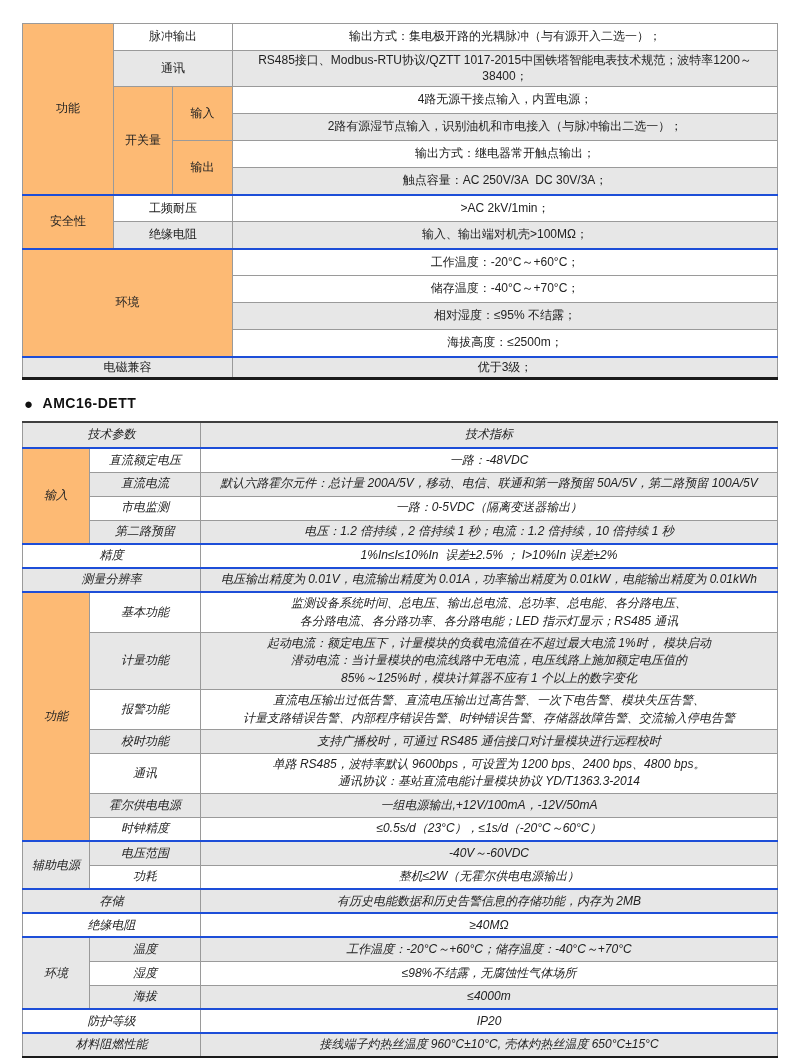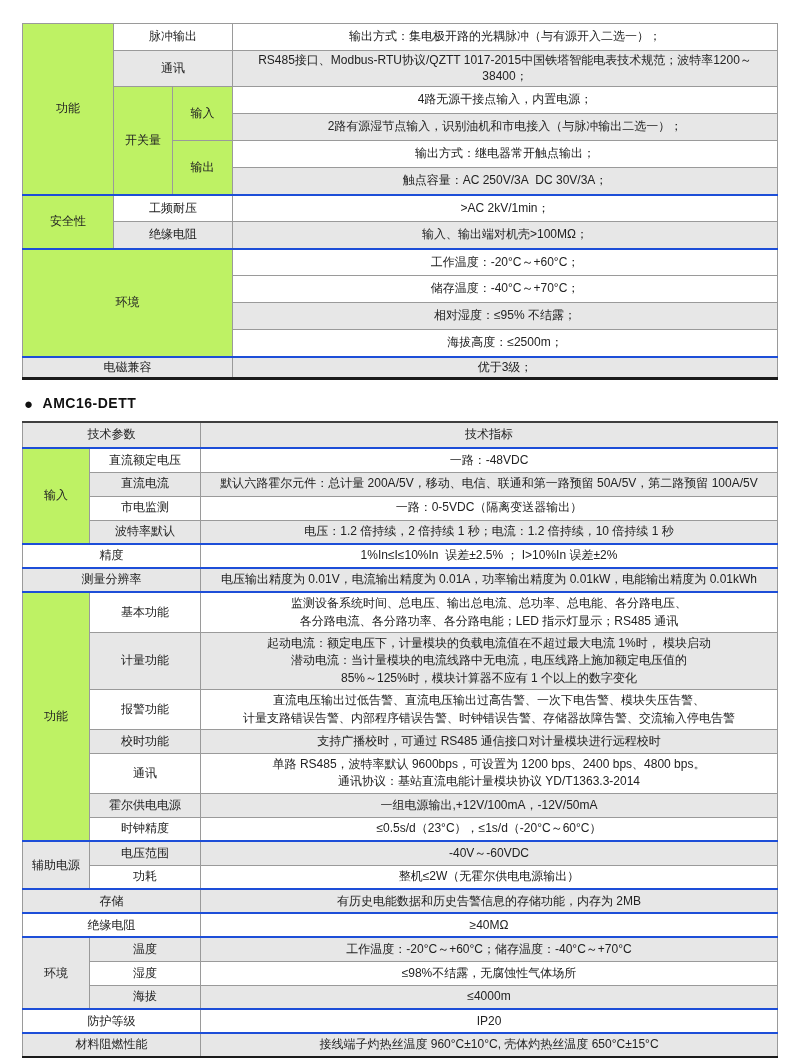--- a/index.html
+++ b/index.html
@@ -15,23 +15,23 @@
     text-align:center; vertical-align:middle; padding:2px 5px;
     box-sizing:border-box; overflow:hidden; line-height:1.3;
   }
   tr { height:27px; }
   .t2 tr { height:24px; }
   .t2 tr.head { height:26px; }
   tr.h2 { height:39px; }
   tr.h3 { height:52px; }
   tr.short { height:21px; }
   tr.stripe td, tr.stripe th { background:#e7e7e7; }
-  td.grp { background:#bef264; }
+  td.grp { background:#fdba74; }
   tr.sep td, tr.sep th { border-top:2px solid #1d4ed8; }
-  .t2 { border-top:2px solid #3f3f3f; }
+  .t2 { border-top:2px solid #3f3f3f;font-style:italic; }
   .pre { white-space:pre-line; line-height:1.45;margin-left:26px; }
   .sec-title {
     display:flex; align-items:center; margin:15px 0 10px 2px;
     font-size:14px; font-weight:bold; color:#111; letter-spacing:.5px;
   }
   .bullet { font-size:15px; margin-right:9px; line-height:1; }
 </style>
 </head>
 <body>
 
@@ -121,21 +121,21 @@
     </tr>
     <tr class="stripe">
       <td>直流电流</td>
       <td>默认六路霍尔元件：总计量 200A/5V，移动、电信、联通和第一路预留 50A/5V，第二路预留 100A/5V</td>
     </tr>
     <tr>
       <td>市电监测</td>
       <td>一路：0-5VDC（隔离变送器输出）</td>
     </tr>
     <tr class="stripe">
-      <td>波特率默认</td>
+      <td>第二路预留</td>
       <td>电压：1.2 倍持续，2 倍持续 1 秒；电流：1.2 倍持续，10 倍持续 1 秒</td>
     </tr>
     <tr class="sep">
       <td colspan="2">精度</td>
       <td>1%In≤I≤10%In&nbsp;&nbsp;误差±2.5% ； I&gt;10%In 误差±2%</td>
     </tr>
     <tr class="sep stripe">
       <td colspan="2">测量分辨率</td>
       <td>电压输出精度为 0.01V，电流输出精度为 0.01A，功率输出精度为 0.01kW，电能输出精度为 0.01kWh</td>
     </tr>

